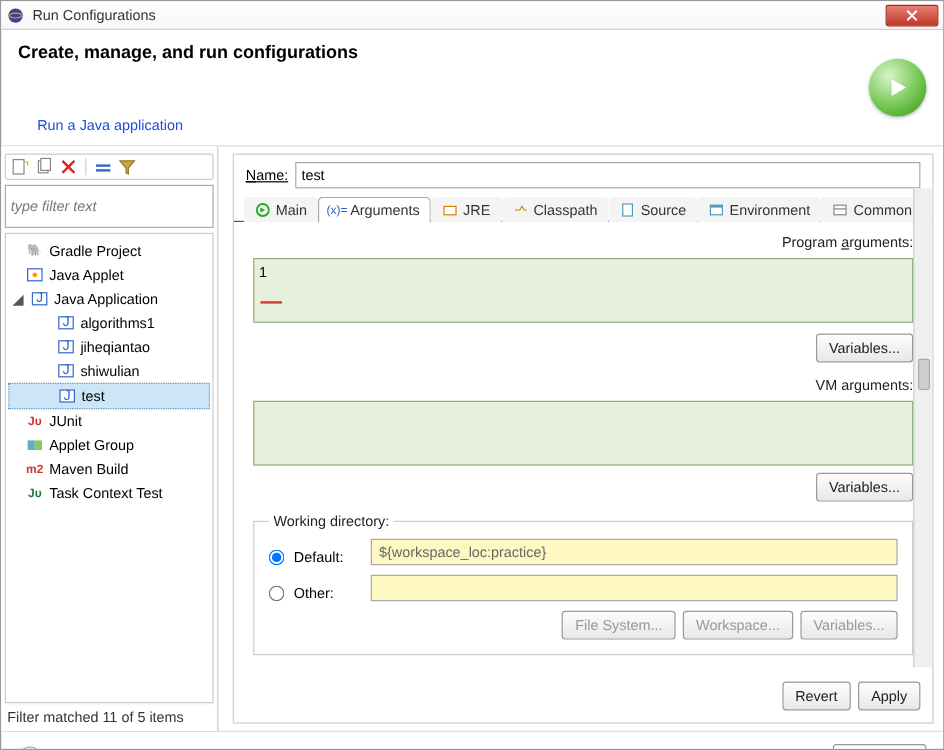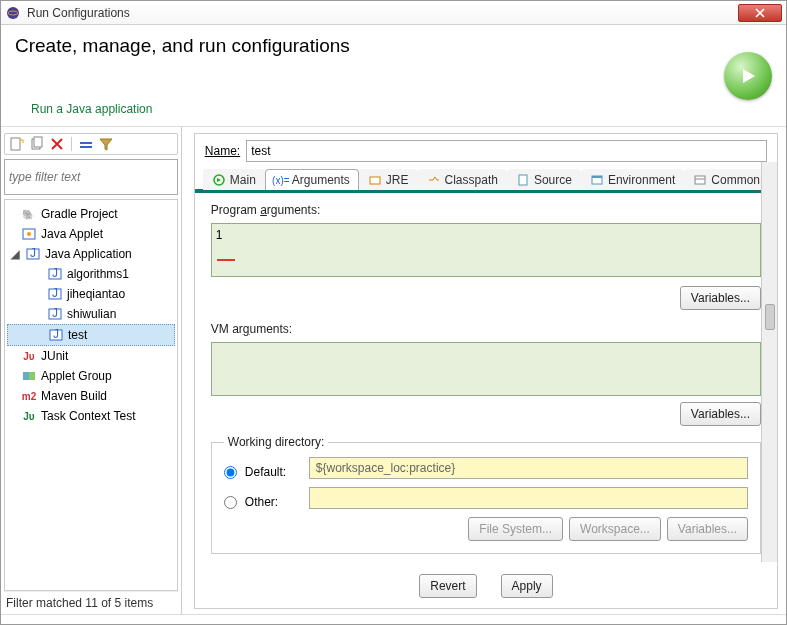--- a/index.html
+++ b/index.html
@@ -8,22 +8,22 @@
 
 .titlebar { height: 24px; background: linear-gradient(#fff,#f6f6f6); border-bottom: 1px solid #d0d0d0; display: flex; align-items: center; padding: 0 4px; }
 .titlebar .icon { width: 16px; height: 16px; margin-right: 6px; display:inline-flex;align-items:center;justify-content:center;}
 .titlebar .title { flex: 1; color: #333; }
 .titlebar .closebtn { width: 44px; height: 18px; background: linear-gradient(#e97e73,#c0392b); border-radius: 2px; display:flex;align-items:center;justify-content:center;color:#fff;font-weight:bold; border:1px solid #a02c20;}
 .closebtn svg{width:10px;height:10px;}
 
 
 .header { padding: 10px 14px 10px 14px; border-bottom: 1px solid #ddd; display:flex; align-items:center;}
 .header-left{flex:1;}
-.header h1 { font-size: 19px; font-weight: normal; margin-bottom: 4px; }
-.header .sub { color: #15803d; margin-left: 16px; margin-top: 45px; }
+.header h1 { font-size: 15px; font-weight: bold; margin-bottom: 4px; }
+.header .sub { color: #1d4ed8; margin-left: 16px; margin-top: 45px; }
 .runicon { width:48px;height:48px;border-radius:50%;background:radial-gradient(circle at 35% 30%, #d6f5c6, #6cc24a 60%, #3e8e1f);display:flex;align-items:center;justify-content:center;box-shadow:0 1px 3px rgba(0,0,0,.3);}
 .runicon svg{width:20px;height:20px;fill:#fff;}
 
 
 .main { display:flex; height: calc(100% - 24px - 68px - 44px); }
 
 
 .left { width: 186px; border-right:1px solid #ccc; display:flex;flex-direction:column; background:#fff; padding:6px 3px 0 3px;}
 .toolbar { height:22px; border:1px solid #ccc; border-radius:2px; margin-bottom:4px; display:flex;align-items:center; padding:0 4px; gap:4px;}
 .tb-ico{width:16px;height:16px;display:inline-flex;align-items:center;justify-content:center;}
@@ -40,45 +40,45 @@
 
 
 .right{flex:1;display:flex;flex-direction:column;padding:6px 8px 6px 12px;}
 .right-inner{border:1px solid #ccc;flex:1;display:flex;flex-direction:column;position:relative;}
 .namerow{display:flex;align-items:center;padding:6px 10px;gap:6px;}
 .namerow label{text-decoration:underline;text-decoration-style:solid;}
 .nm-underline{text-decoration:underline;}
 .namerow input{flex:1;height:22px;border:1px solid #aaa;padding:2px 4px;}
 
 
-.tabs{display:flex;border-bottom:4px solid #0f766e;padding:0 8px;gap:0;}
+.tabs{display:flex;border-bottom:1px solid #0f766e;padding:0 8px;gap:0;}
 .tab{display:flex;align-items:center;gap:4px;padding:3px 8px;border:1px solid transparent;border-bottom:none;border-radius:4px 4px 0 0;color:#333;cursor:default;position:relative;top:1px;background:#f4f4f4;}
 .tab.active{background:#fff;border-color:#aaa;}
 .tab-ico{width:14px;height:14px;display:inline-flex;align-items:center;justify-content:center;font-size:10px;}
 
 
 .tabbody{flex:1;padding:10px 16px;display:flex;flex-direction:column;gap:6px;overflow:auto;}
-.grp-label{color:#222;}
+.grp-label{color:#222;text-align:right;}
 .grp-label .ul{text-decoration:underline;}
 .txtarea{width:100%;height:54px;border:1px solid #8fae82;background:#e6f0da;padding:4px;resize:none;font-family:inherit;position:relative;}
 .txtarea.prog::after{content:"";}
 .redline{position:absolute;width:18px;height:2px;background:#d93a2b;}
 .txtwrap{position:relative;}
 .btnrow{display:flex;justify-content:flex-end;margin-bottom:6px;}
 button.std{height:24px;padding:0 10px;border:1px solid #999;border-radius:3px;background:linear-gradient(#fdfdfd,#e8e8e8);color:#222;}
 button.std:disabled{color:#999;}
 .fieldset{border:1px solid #ccc;padding:10px 12px 12px;margin-top:4px;}
 .fs-title{position:relative;top:-18px;background:#fff;display:inline-block;padding:0 4px;color:#222;}
 .fs-body{margin-top:-10px;}
 .radio-row{display:flex;align-items:flex-end;gap:8px;margin-bottom:8px;}
 .radio-row input[type=text]{flex:1;height:22px;border:1px solid #aaa;padding:2px 6px;background:#f7f7f7;color:#666;}
 .radio-row input[type=text]:disabled{background:#fef9c3;}
 .wd-btns{display:flex;justify-content:flex-end;gap:6px;margin-top:6px;}
 
-.panel-btns{display:flex;justify-content:center;gap:24px;padding:10px 10px;}
+.panel-btns{display:flex;justify-content:flex-end;gap:6px;padding:10px 10px;}
 
 
 .bottom{height:44px;border-top:1px solid #ddd;display:flex;align-items:center;padding:0 14px;gap:8px;}
 .bottom .help{width:20px;height:20px;border:1px solid #888;border-radius:50%;display:flex;align-items:center;justify-content:center;color:#555;}
 .bottom-spacer{flex:1;}
 button.primary{border:1px solid #4a7db5;background:linear-gradient(#f5faff,#dceaf7);}
 .rscroll{width:16px;background:#efefef;border-left:1px solid #ccc;position:absolute;right:0;top:28px;bottom:46px;}
 .rscroll .thumb{width:10px;margin:2px auto;height:26px;background:#cfcfcf;border:1px solid #aaa;border-radius:2px;position:relative;top:140px;}
 </style>
 </head>

